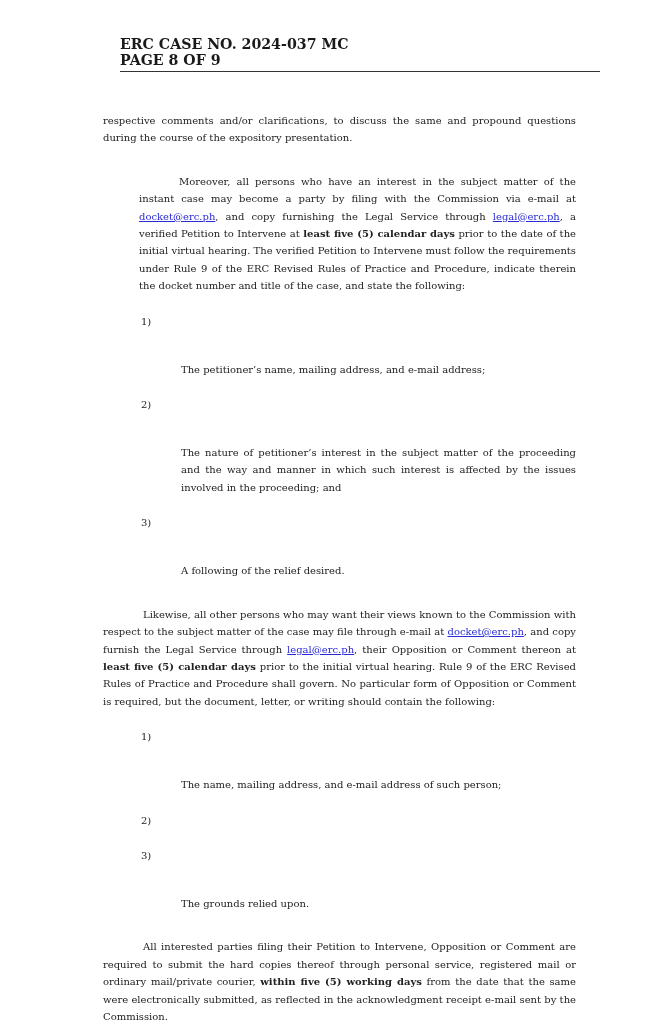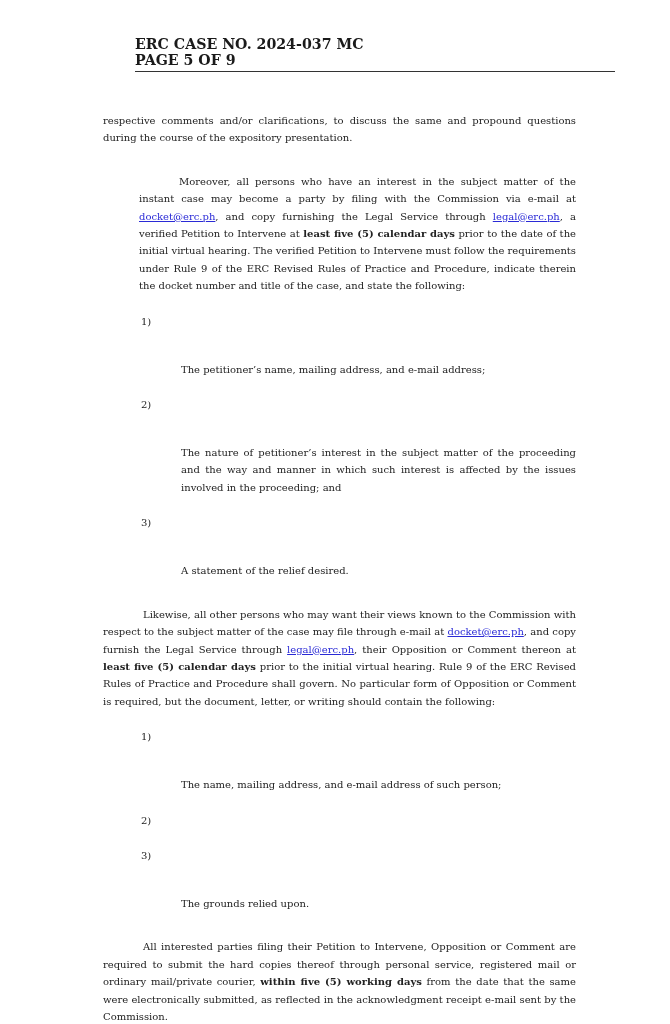--- a/index.html
+++ b/index.html
@@ -3,21 +3,21 @@
   <meta charset="utf-8">
   <style>
     html, body { margin: 0; padding: 0; background: #ffffff; }
     body {
       width: 670px; height: 1024px; overflow: hidden;
       font-family: "DejaVu Serif", "Liberation Serif", serif;
       color: #222222;
     }
     .page { position: relative; width: 670px; height: 1024px; }
     .header {
-      position: absolute; left: 135px; top: 36px; width: 480px;
+      position: absolute; left: 120px; top: 36px; width: 480px;
       font-weight: bold; font-size: 14.2px; line-height: 16px; color: #1a1a1a;
       border-bottom: 1.5px solid #333333; padding-bottom: 3px;
     }
     .body {
       position: absolute; left: 103px; top: 112px; width: 473px;
       font-size: 10px; line-height: 17.4px; text-align: justify;
     }
     p { margin: 0; }
     .indent { text-indent: 40px; }
     .gap-para { margin-top: 18px; margin-left: 36px; }
@@ -28,40 +28,40 @@
     ol.items li .num { width: 40px; flex: 0 0 40px; margin-left: 38px; }
     ol.items li .txt { flex: 1; margin-top: 48px; }
     .list-block { margin-top: 24px; }
   </style>
 </head>
 <body>
 
 <div class="page">
   <div class="header">
     <div>ERC CASE NO. 2024-037 MC</div>
-    <div>PAGE 5 OF 9</div>
+    <div>PAGE 8 OF 9</div>
   </div>
 
   <div class="body">
     <p>respective comments and/or clarifications, to discuss the same and propound questions during the course of the expository presentation.</p>
 
     <p class="indent gap-para" style="margin-top:26px;"><span>Moreover, all persons who have an interest in the subject matter of the instant case may become a party by filing with the Commission via e-mail at </span><a class="link">docket@erc.ph</a><span>, and copy furnishing the Legal Service through </span><a class="link">legal@erc.ph</a><span>, a verified Petition to Intervene at </span><b>least five (5) calendar days</b><span> prior to the date of the initial virtual hearing. The verified Petition to Intervene must follow the requirements under Rule 9 of the ERC Revised Rules of Practice and Procedure, indicate therein the docket number and title of the case, and state the following:</span></p>
 
     <ol class="items list-block">
       <li>
           <span class="num">1)</span>
           <span class="txt">The petitioner’s name, mailing address, and e-mail address;</span>
         </li>
       <li>
           <span class="num">2)</span>
           <span class="txt">The nature of petitioner’s interest in the subject matter of the proceeding and the way and manner in which such interest is affected by the issues involved in the proceeding; and</span>
         </li>
       <li>
           <span class="num">3)</span>
-          <span class="txt">A statement of the relief desired.</span>
+          <span class="txt">A following of the relief desired.</span>
         </li>
     </ol>
 
     <p class="indent" style="margin-top:26px;"><span>Likewise, all other persons who may want their views known to the Commission with respect to the subject matter of the case may file through e-mail at </span><a class="link">docket@erc.ph</a><span>, and copy furnish the Legal Service through </span><a class="link">legal@erc.ph</a><span>, their Opposition or Comment thereon at </span><b>least five (5) calendar days</b><span> prior to the initial virtual hearing. Rule 9 of the ERC Revised Rules of Practice and Procedure shall govern. No particular form of Opposition or Comment is required, but the document, letter, or writing should contain the following:</span></p>
 
     <ol class="items list-block">
       <li>
           <span class="num">1)</span>
           <span class="txt">The name, mailing address, and e-mail address of such person;</span>
         </li>

